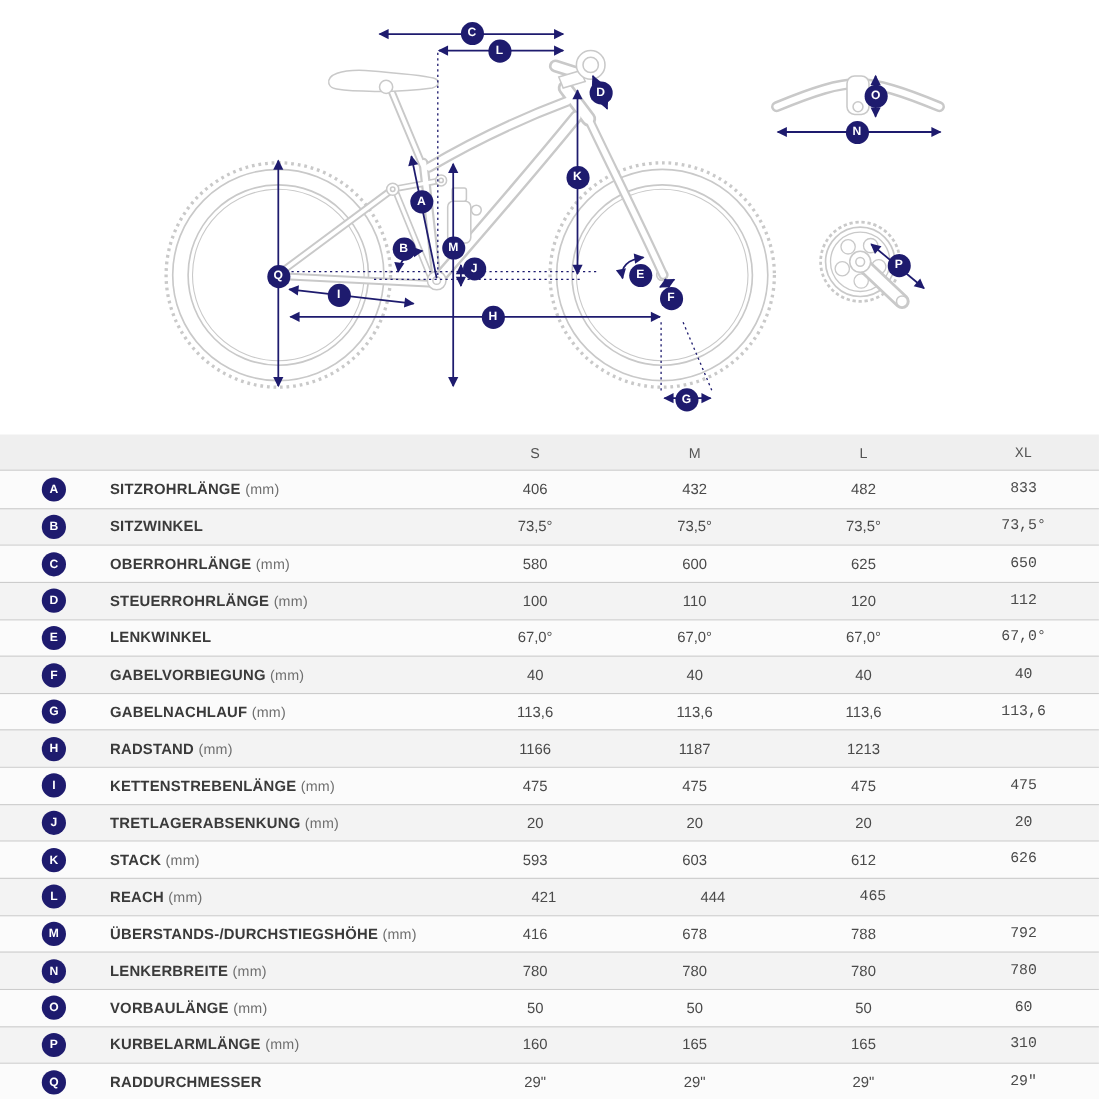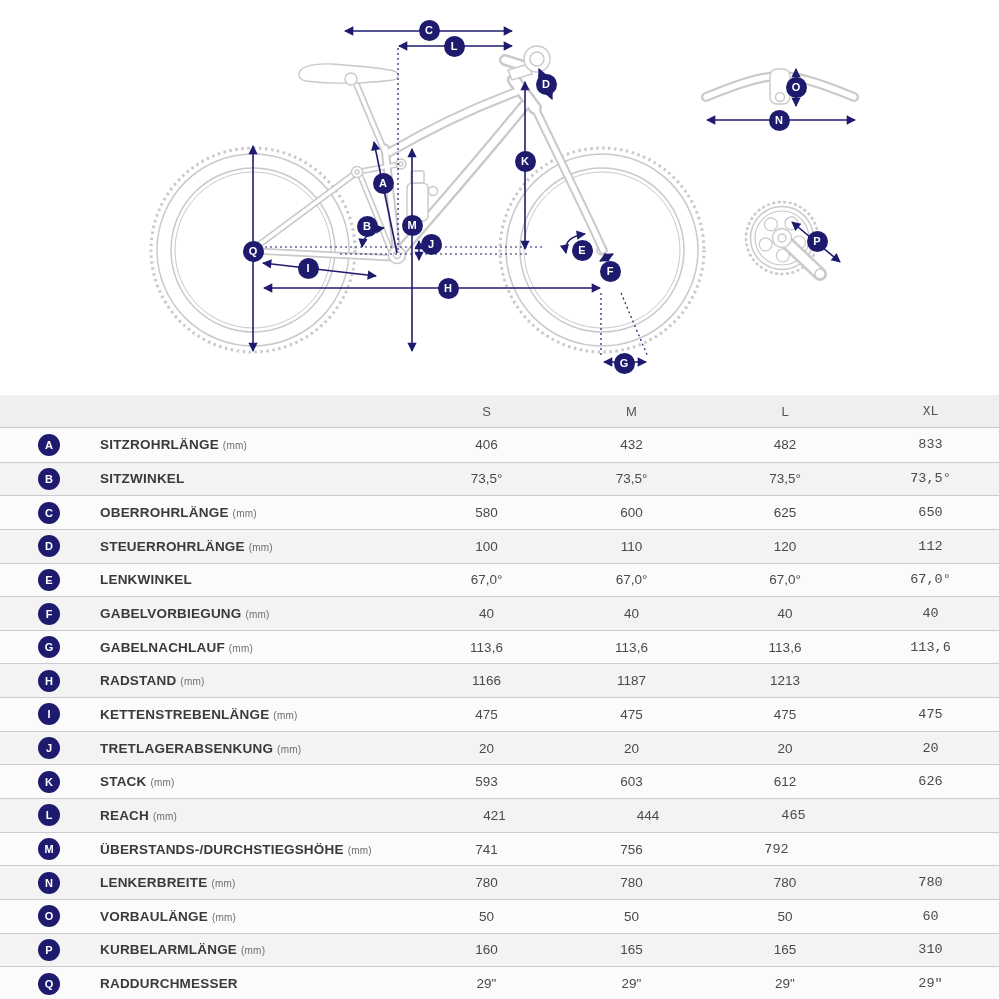--- a/index.html
+++ b/index.html
@@ -19,21 +19,21 @@
   .geo-row{display:flex;height:33.65px;box-sizing:border-box;border-top:1px solid #cccccc;background:#fbfbfb;}
   .geo-row:first-child{border-top:none;}
   .geo-row.alt{background:#f3f3f3;}
   .geo-cell{display:flex;align-items:center;justify-content:center;box-sizing:border-box;}
   .geo-label-col{width:418px;justify-content:flex-start;padding-left:38px;}
   .geo-col-1{width:137px;} .geo-col-2{width:153px;} .geo-col-3{width:154px;} .geo-col-4{width:137px;font-family:Liberation Mono, monospace;}
   .geo-th{color:#555;font-size:13px;}
   .tbadge{width:22px;height:22px;border-radius:50%;background:#1e1b6e;color:#fff;font-size:11px;
     font-weight:bold;display:flex;align-items:center;justify-content:center;flex:0 0 22px;}
   .rlabel{margin-left:40px;font-size:13.5px;font-weight:bold;color:#3a3a3a;letter-spacing:.2px;white-space:nowrap;}
-  .unit{font-size:10px;font-weight:normal;color:#6f6f6f;margin-left:4px;}
+  .unit{font-size:13px;font-weight:normal;color:#6f6f6f;margin-left:4px;}
   .geo-val{font-size:13.5px;color:#4a4a4a;}
 
   
   .tube-o{fill:none;stroke:#c9c9c9;stroke-linecap:round;}
   .tube-i{fill:none;stroke:#ffffff;stroke-linecap:round;}
   .part{fill:#ffffff;stroke:#c9c9c9;stroke-width:1.4;}
   .dim{stroke:#1e1b6e;stroke-width:1.6;fill:none;}
   .dot{stroke:#1e1b6e;stroke-width:1.2;fill:none;stroke-dasharray:2 3;}
 </style>
 </head>
@@ -307,22 +307,23 @@
           </div>
           <div class="geo-cell geo-col-2 geo-val">421</div>
           <div class="geo-cell geo-col-3 geo-val">444</div>
           <div class="geo-cell geo-col-4 geo-val">465</div>
         </div>
         <div class="geo-row">
           <div class="geo-cell geo-label-col">
             <span class="tbadge">M</span>
             <span class="rlabel">ÜBERSTANDS-/DURCHSTIEGSHÖHE<span class="unit">(mm)</span></span>
           </div>
-          <div class="geo-cell geo-col-1 geo-val">741</div>
-          <div class="geo-cell geo-col-2 geo-val">756</div>
+          <div class="geo-cell geo-col-1 geo-val">416</div>
+          <div class="geo-cell geo-col-2 geo-val">678</div>
+          <div class="geo-cell geo-col-3 geo-val">788</div>
           <div class="geo-cell geo-col-4 geo-val">792</div>
         </div>
         <div class="geo-row alt">
           <div class="geo-cell geo-label-col">
             <span class="tbadge">N</span>
             <span class="rlabel">LENKERBREITE<span class="unit">(mm)</span></span>
           </div>
           <div class="geo-cell geo-col-1 geo-val">780</div>
           <div class="geo-cell geo-col-2 geo-val">780</div>
           <div class="geo-cell geo-col-3 geo-val">780</div>

